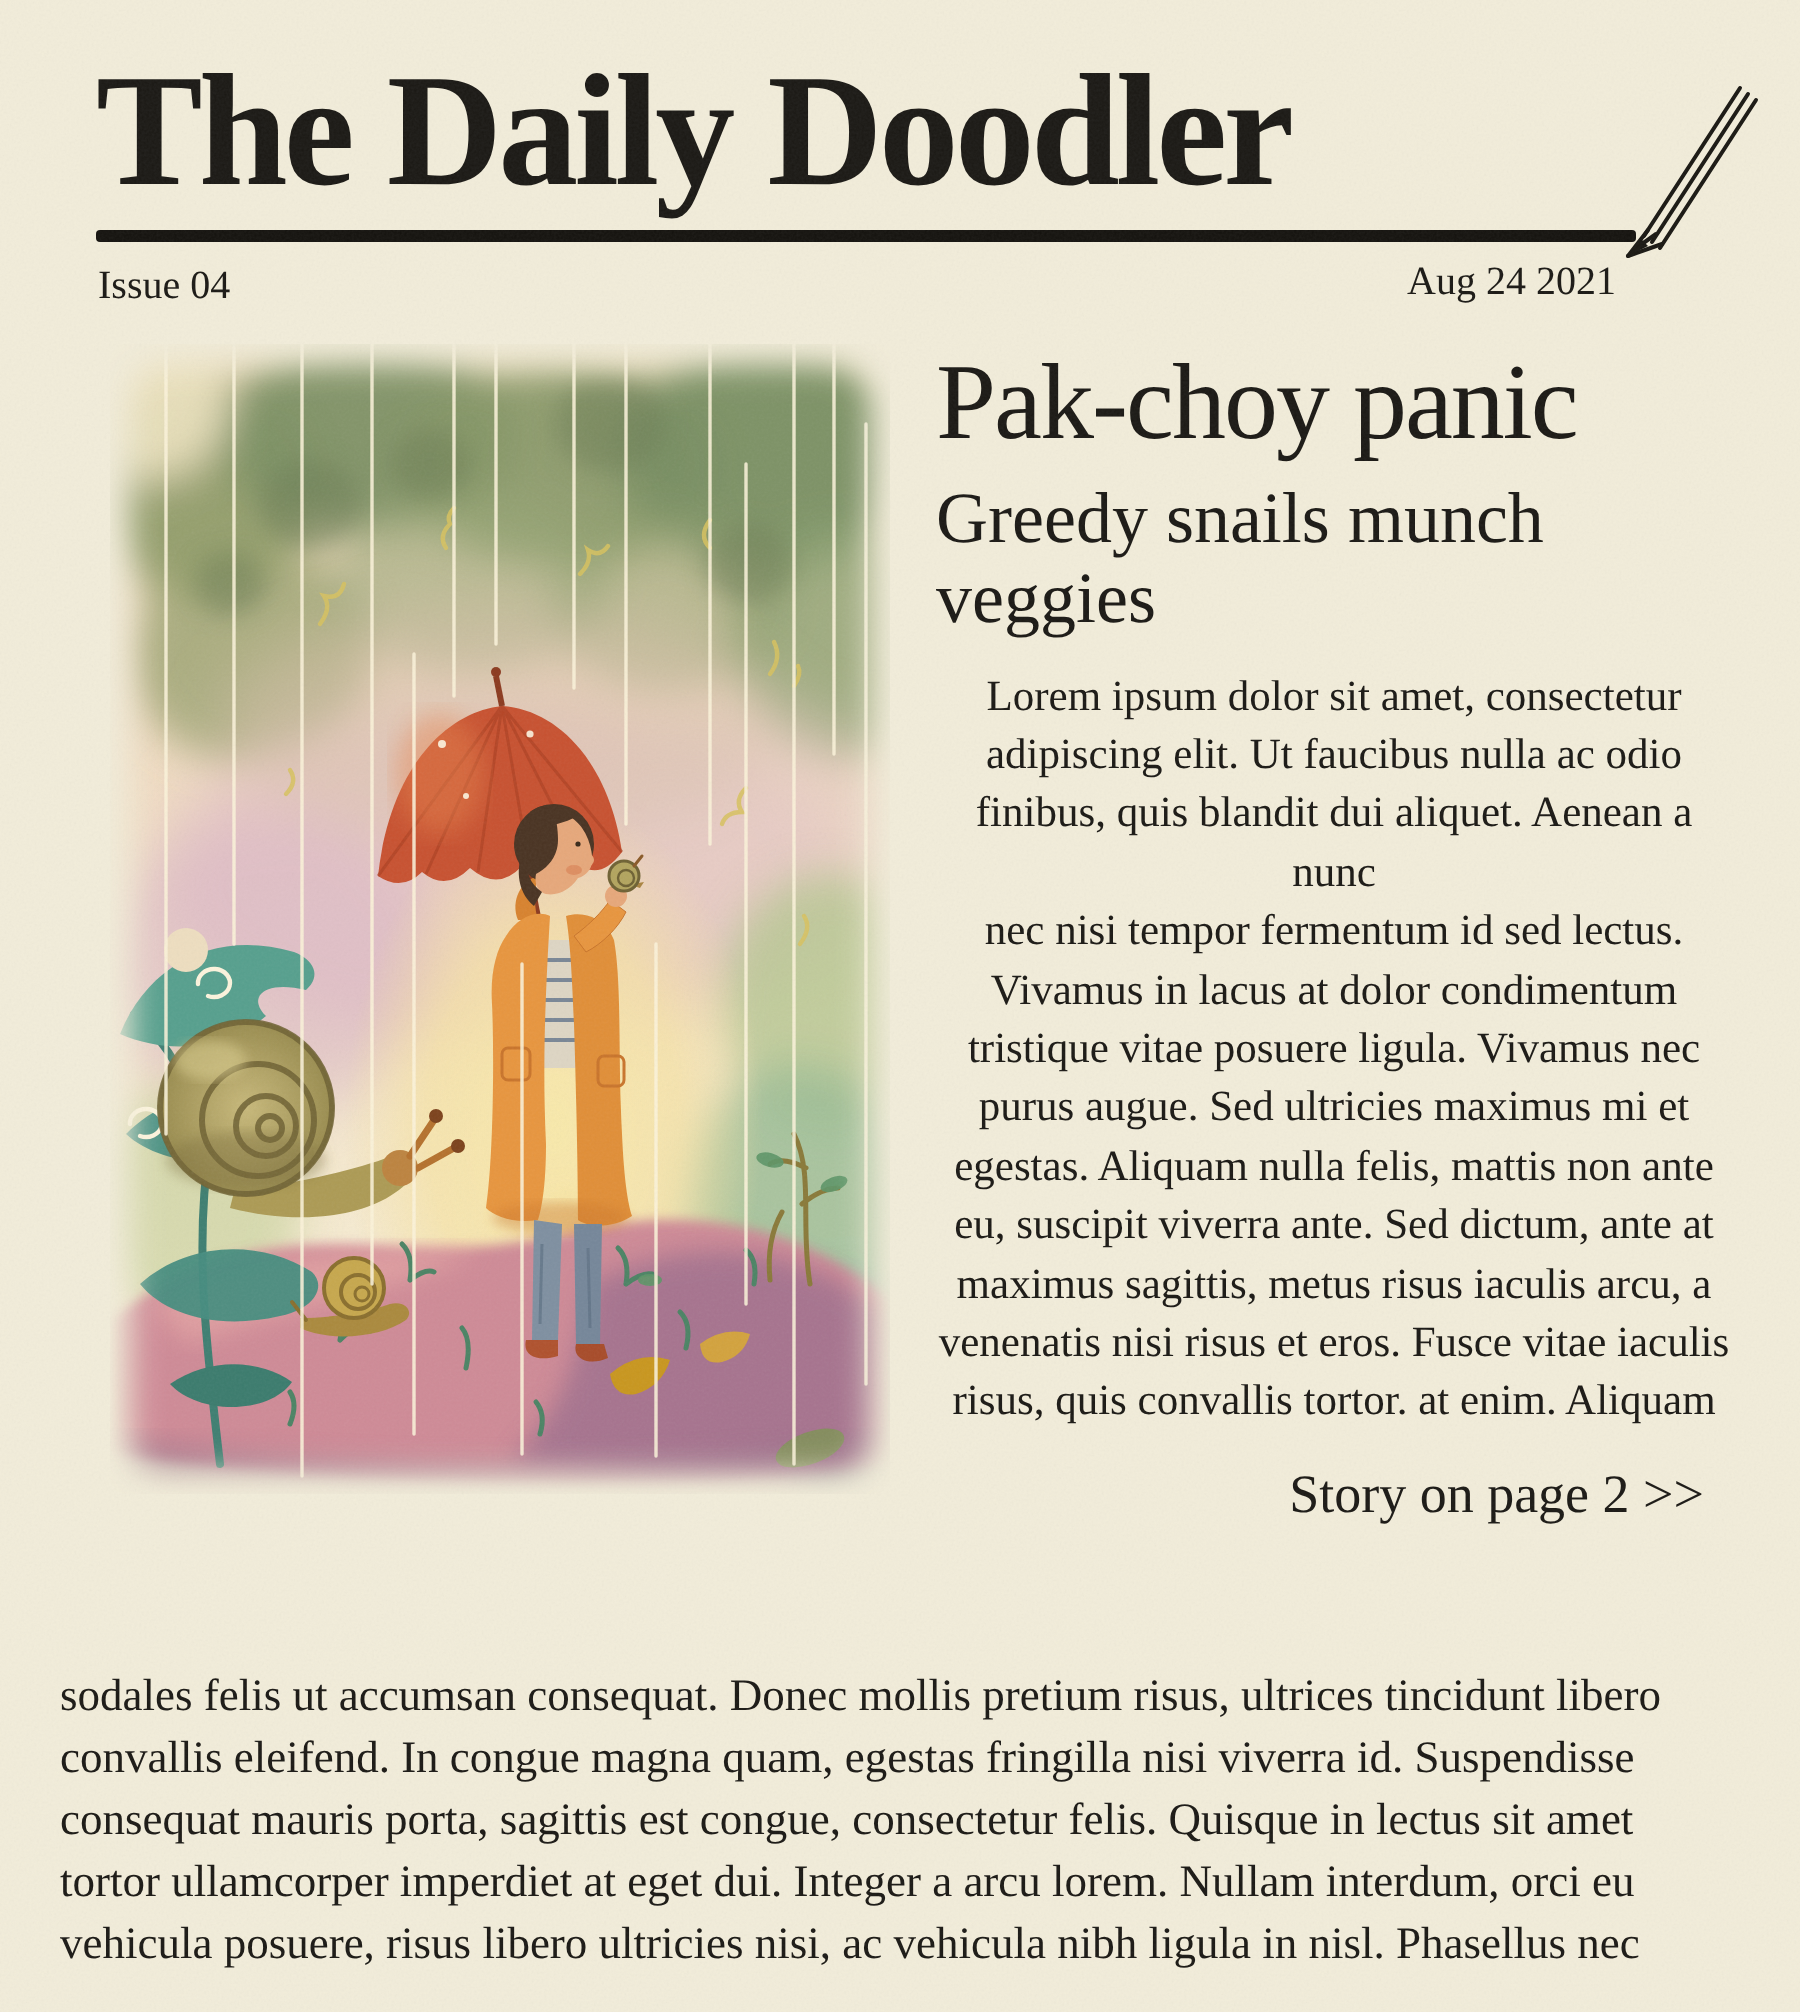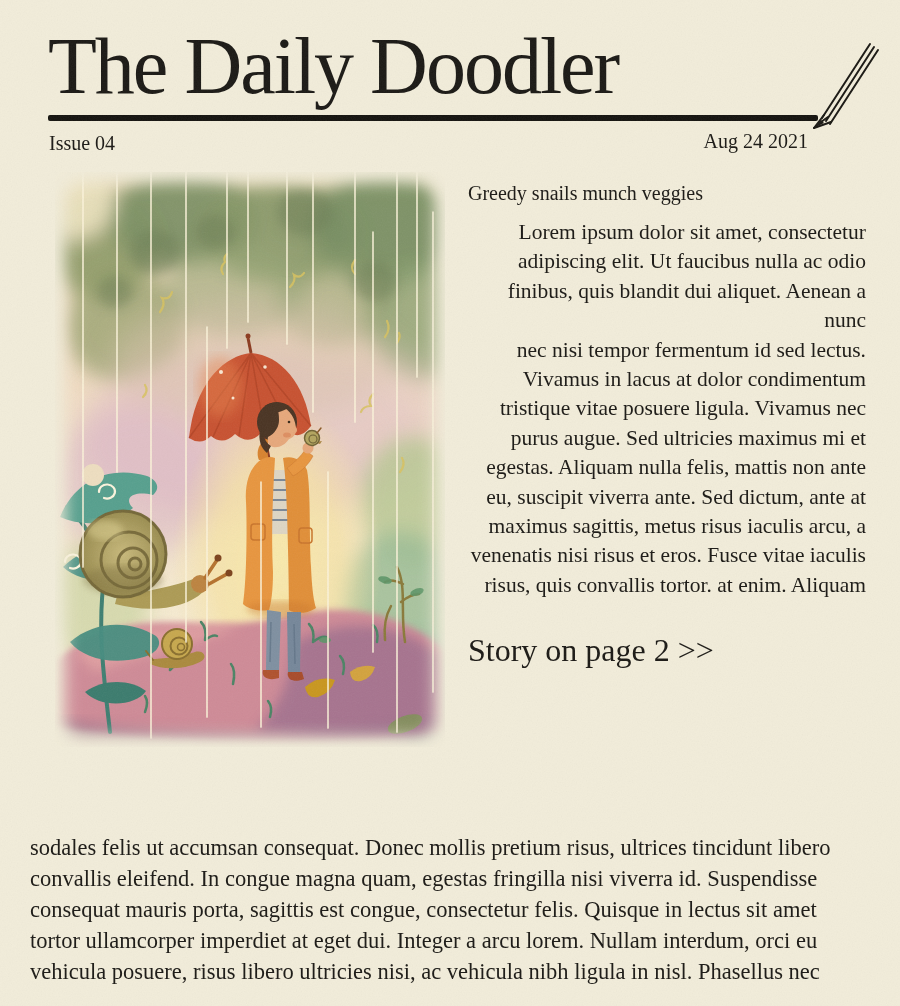--- a/index.html
+++ b/index.html
@@ -7,42 +7,42 @@
     width:900px; height:1006px; overflow:hidden;
     background:#f2edda;
     font-family:"Liberation Serif","DejaVu Serif",serif;
     color:#1b1915;
   }
   .page { position:relative; width:900px; height:1006px; }
   .texture { position:absolute; inset:0; width:900px; height:1006px; opacity:.28; pointer-events:none; z-index:5; }
 
   .masthead-title {
     position:absolute; left:48px; top:26px; margin:0;
-    font-size:80px; font-weight:400; letter-spacing:-2px; line-height:1;
+    font-size:80px; font-weight:700; letter-spacing:-2px; line-height:1;
     white-space:nowrap;
   }
   .masthead-rule {
     position:absolute; left:48px; top:115px; width:770px; height:6px;
     background:#15130f; border-radius:2px;
   }
   .pen { position:absolute; left:800px; top:28px; }
   .issue { position:absolute; left:49px; top:132px; font-size:20px; }
   .date  { position:absolute; right:92px; top:130px; font-size:20px;margin-left:30px; }
 
   .illustration { position:absolute; left:55px; top:172px; width:390px; height:575px; }
 
   .lead { position:absolute; left:468px; top:172px; width:398px; }
   .lead-headline { margin:0; font-size:54px; font-weight:500; letter-spacing:-1px; line-height:1.08; }
-  .lead-subhead  { margin:10px 0 0 0; font-size:20px; font-weight:400; line-height:1.1; }
+  .lead-subhead  { margin:10px 0 0 0; font-size:36px; font-weight:400; line-height:1.1; }
   .lead-body {
     margin:14px 0 0 0; font-size:21.5px; line-height:29.4px;
-    white-space:pre-line; text-align:right;
+    white-space:pre-line; text-align:center;
   }
   .lead-continue {
-    margin:32px 0 0 0; font-size:32px; text-align:left; padding-right:14px;
+    margin:16px 0 0 0; font-size:27px; text-align:right; padding-right:14px;
   }
 
   .second-headline {
     position:absolute; left:58px; top:748px; margin:0; width:820px;
     font-size:56px; font-weight:500; letter-spacing:-1px; line-height:1.05;
   }
   .second-body {
     position:absolute; left:30px; top:832px; width:840px; margin:0;
     font-size:22.5px; line-height:31px; text-align:left;
   }
@@ -324,20 +324,21 @@
         <line x1="300" y1="0" x2="300" y2="250"></line>
         <line x1="318" y1="60" x2="318" y2="480"></line>
         <line x1="342" y1="0" x2="342" y2="560"></line>
         <line x1="362" y1="0" x2="362" y2="205"></line>
         <line x1="378" y1="40" x2="378" y2="520"></line>
       </g>
     </g>
   </svg>
 
   <section class="lead">
+    <h2 class="lead-headline">Pak-choy panic</h2>
     <h3 class="lead-subhead">Greedy snails munch veggies</h3>
     <p class="lead-body">Lorem ipsum dolor sit amet, consectetur adipiscing elit. Ut faucibus nulla ac odio finibus, quis blandit dui aliquet. Aenean a nunc
 nec nisi tempor fermentum id sed lectus. Vivamus in lacus at dolor condimentum tristique vitae posuere ligula. Vivamus nec purus augue. Sed ultricies maximus mi et egestas. Aliquam nulla felis, mattis non ante eu, suscipit viverra ante. Sed dictum, ante at maximus sagittis, metus risus iaculis arcu, a venenatis nisi risus et eros. Fusce vitae iaculis risus, quis convallis tortor.  at enim. Aliquam</p>
     <p class="lead-continue">Story on page 2 &gt;&gt;</p>
   </section>
 
   <p class="second-body">sodales felis ut accumsan consequat. Donec mollis pretium risus, ultrices tincidunt libero convallis eleifend. In congue magna quam, egestas fringilla nisi viverra id. Suspendisse consequat mauris porta, sagittis est congue, consectetur felis. Quisque in lectus sit amet tortor ullamcorper imperdiet at eget dui. Integer a arcu lorem. Nullam interdum, orci eu vehicula posuere, risus libero ultricies nisi, ac vehicula nibh ligula in nisl. Phasellus nec</p>
 
 </div>
 

